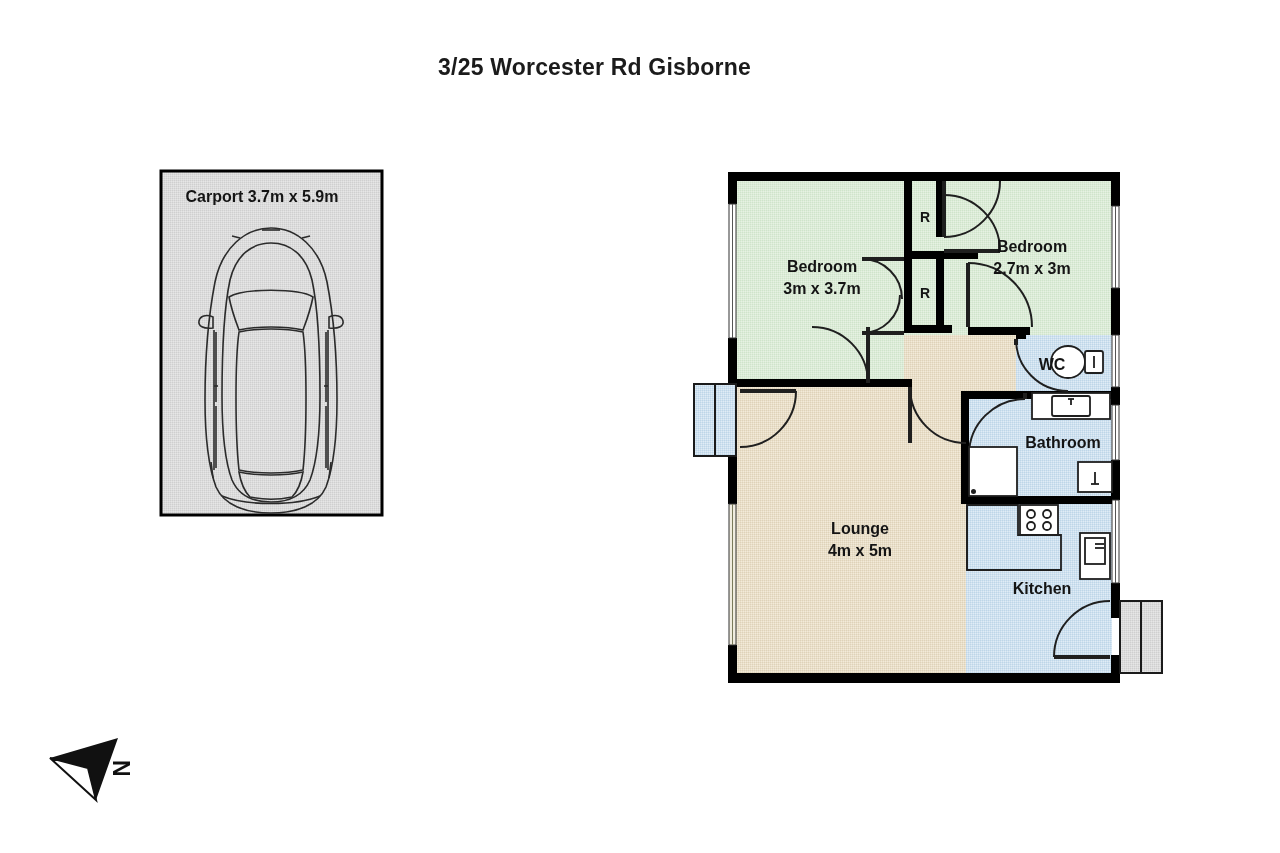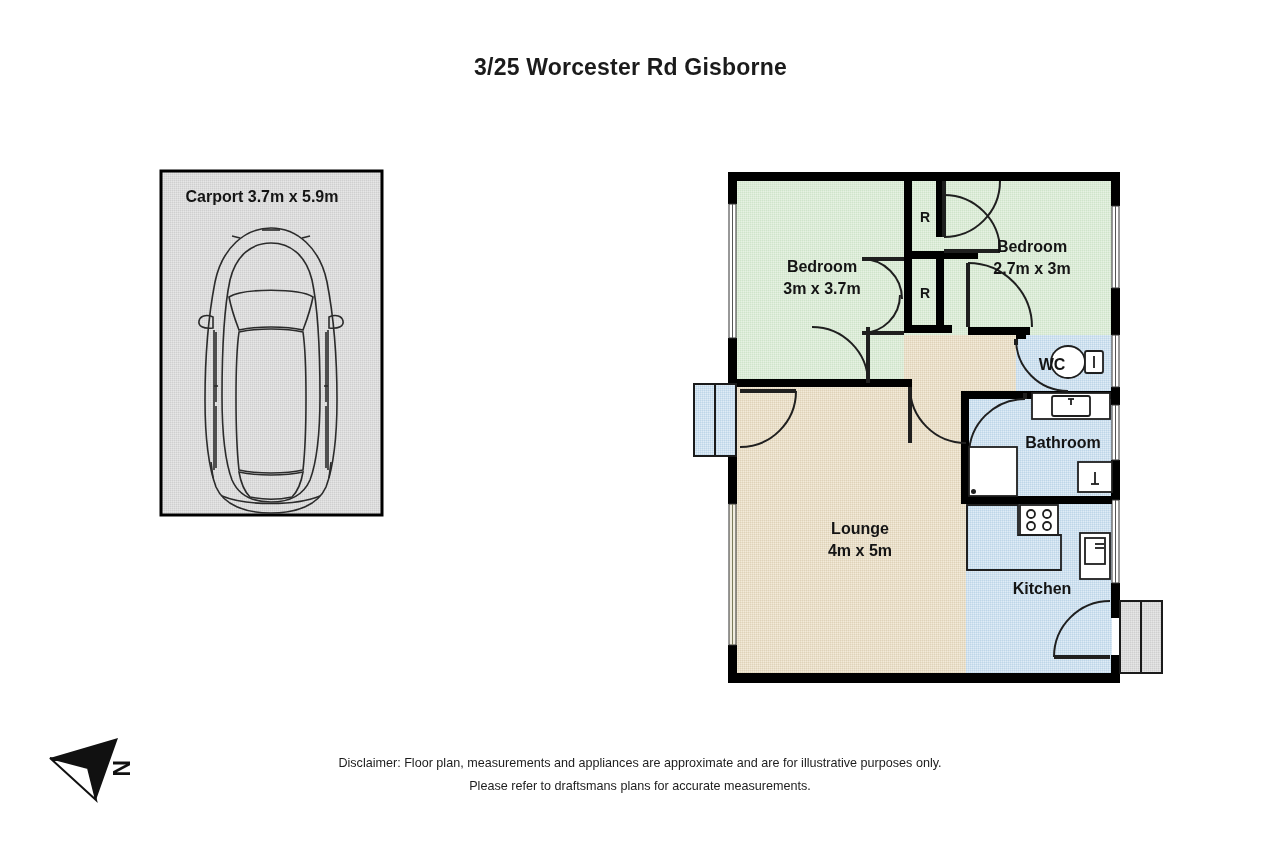--- a/index.html
+++ b/index.html
@@ -24,21 +24,20 @@
   .plan-title {
     position: absolute;
     left: 0;
     top: 54px;
     width: 1189px;
     text-align: center;
     font-size: 23px;
     font-weight: bold;
     letter-spacing: 0.2px;
     color: #1b1b1b;
-    margin-left: 36px;
   }
   .disclaimer-block {
     position: absolute;
     left: 0;
     top: 752px;
     width: 1280px;
     text-align: center;
   }
   .disclaimer-line {
     font-size: 12.6px;
@@ -385,18 +384,14 @@
 
     <g>
       <path d="M50 758 L118 738 L96 800 L88 768 Z" fill="#111111"></path>
       <path d="M50 758 L88 768 L96 800 Z" fill="#ffffff" stroke="#111111" stroke-width="2"></path>
       <g transform="rotate(90 122 772)">
         <text class="north-letter" x="110" y="781">N</text>
       </g>
     </g>
   </svg>
 
-  <div class="disclaimer-block">
-    <div class="disclaimer-line">Disclaimer: Floor plan, measurements and appliances are approximate and are for illustrative purposes only.</div>
-    <div class="disclaimer-line">Please refer to draftsmans plans for accurate measurements.</div>
-  </div>
 
 </div>
 
 </body></html>

